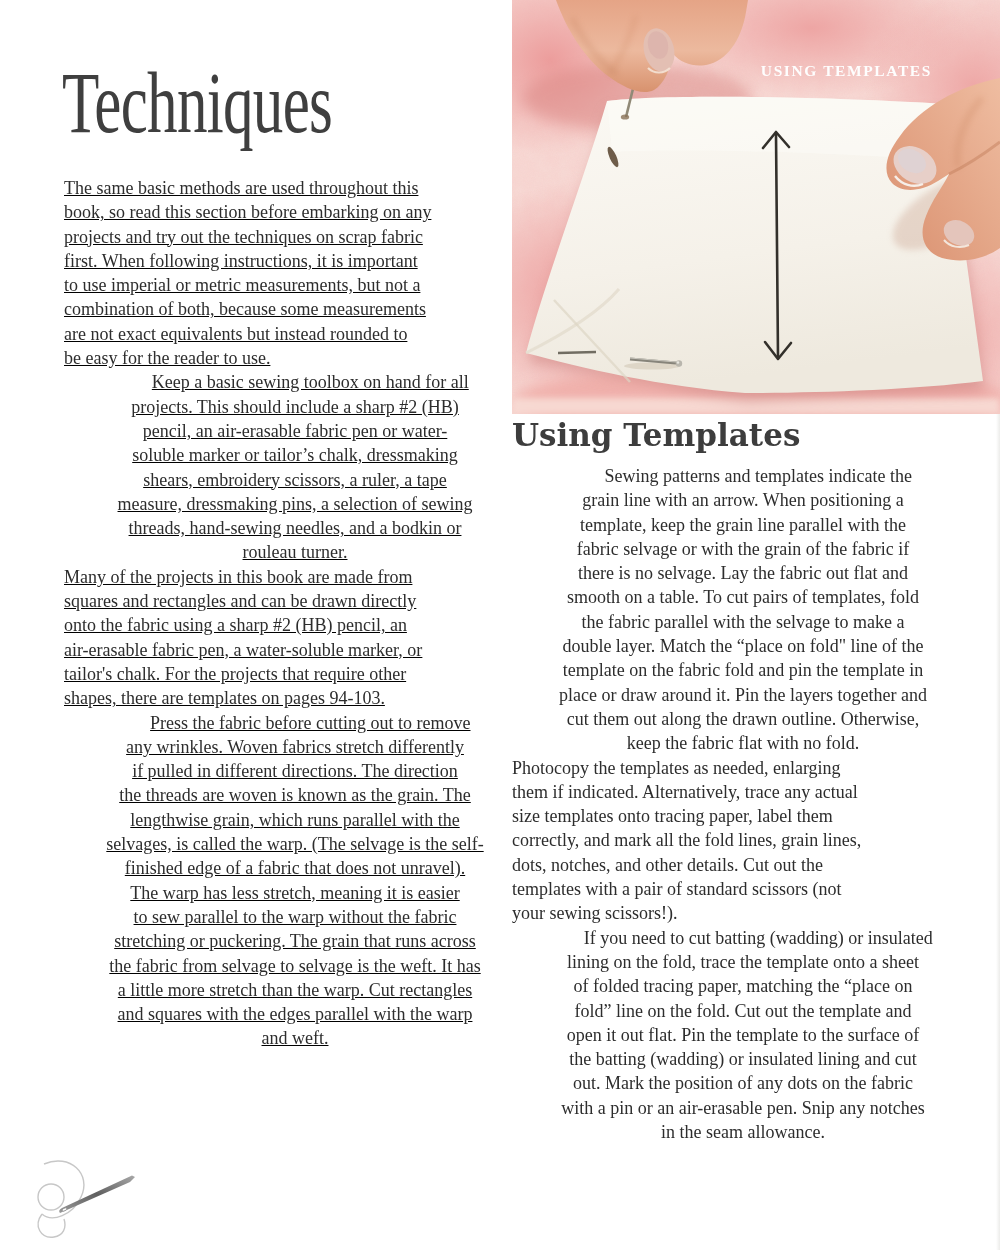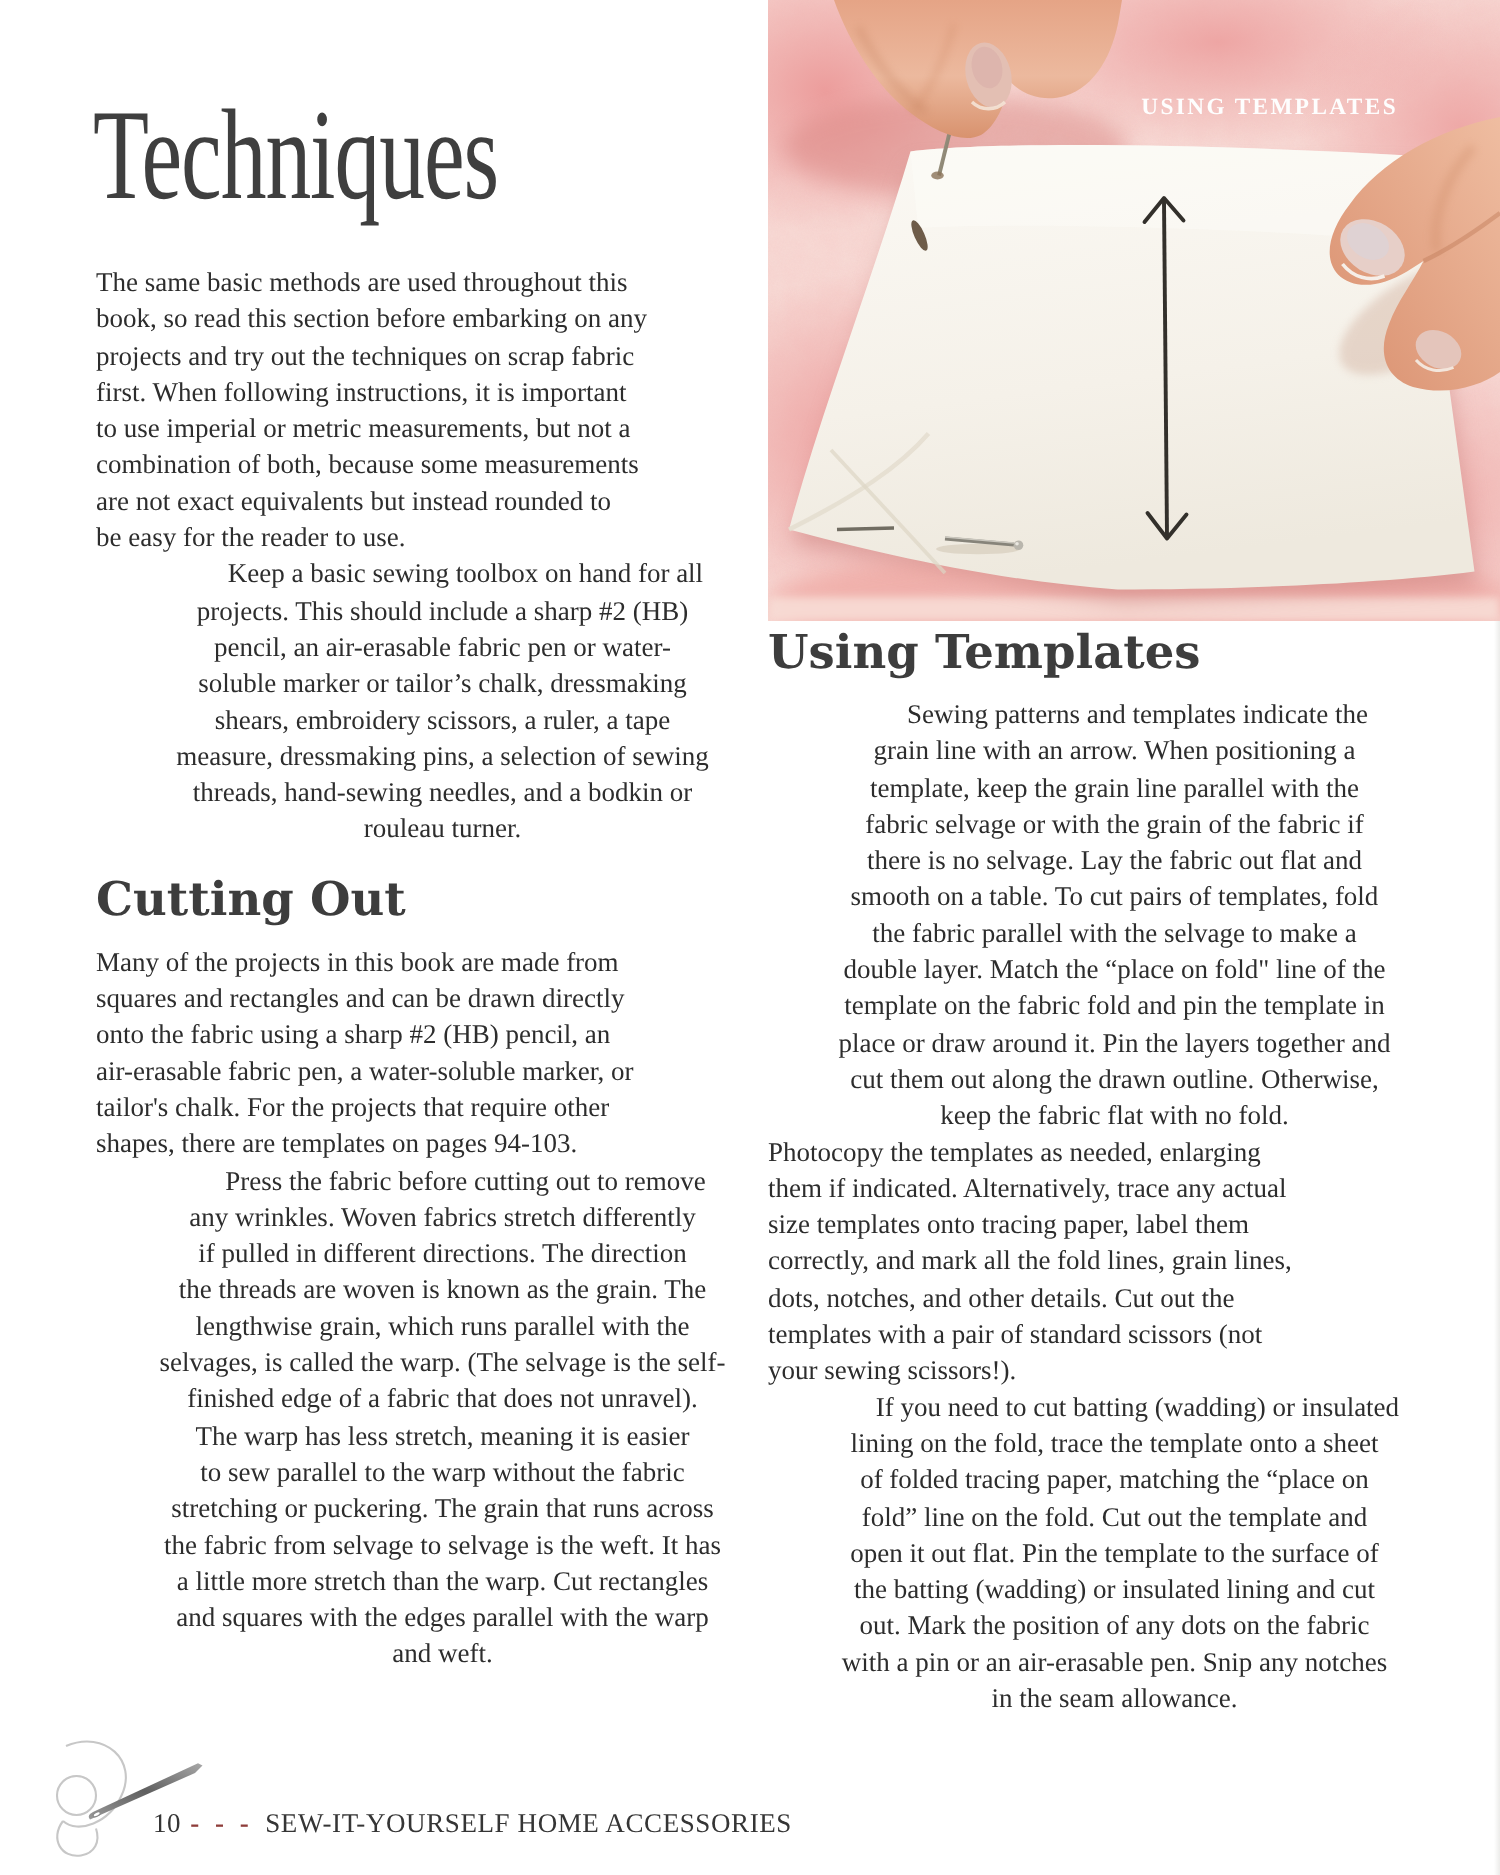--- a/index.html
+++ b/index.html
@@ -2,21 +2,21 @@
 <html><head>
 <meta charset="utf-8">
 <style>
   html,body{margin:0;padding:0;background:#ffffff;}
   .page{position:relative;width:1000px;height:1250px;background:#ffffff;overflow:hidden;
         font-family:"Liberation Serif",serif;}
   .page-title{position:absolute;left:62px;top:60px;font-size:86px;line-height:1;
         color:#3f3f3f;letter-spacing:-1px;transform:scaleX(0.71);transform-origin:left top;
         font-weight:400;white-space:nowrap;}
   .col{position:absolute;width:462px;}
-  .col-left{left:64px;top:176px;}
+  .col-left{left:64px;top:176px;text-decoration:underline;}
   .col-right{left:512px;top:420px;}
   .body-par{margin:0;font-size:18px;line-height:24.3px;color:#2d2d2d;white-space:pre-line;}
   .indent{text-indent:1.7em;text-align:center;}
   h2.section-heading{font-family:"DejaVu Serif",serif;font-weight:bold;font-size:31px;
         line-height:1;color:#3d3d3d;margin:20px 0 13px 0;}
   .col-right h2.section-heading{margin-top:0;}
   .photo{position:absolute;left:512px;top:0;width:488px;height:414px;}
   .photo svg{display:block;}
   .footer-icon{position:absolute;left:14px;top:1156px;width:132px;height:94px;}
   .footer-line{position:absolute;left:102px;top:1205px;font-size:18px;color:#353535;
@@ -153,21 +153,20 @@
 are not exact equivalents but instead rounded to
 be easy for the reader to use.</p>
     <p class="body-par indent">Keep a basic sewing toolbox on hand for all
 projects. This should include a sharp #2 (HB)
 pencil, an air-erasable fabric pen or water-
 soluble marker or tailor’s chalk, dressmaking
 shears, embroidery scissors, a ruler, a tape
 measure, dressmaking pins, a selection of sewing
 threads, hand-sewing needles, and a bodkin or
 rouleau turner.</p>
-    <h2 class="section-heading">Cutting Out</h2>
     <p class="body-par">Many of the projects in this book are made from
 squares and rectangles and can be drawn directly
 onto the fabric using a sharp #2 (HB) pencil, an
 air-erasable fabric pen, a water-soluble marker, or
 tailor's chalk. For the projects that require other
 shapes, there are templates on pages 94-103.</p>
     <p class="body-par indent">Press the fabric before cutting out to remove
 any wrinkles. Woven fabrics stretch differently
 if pulled in different directions. The direction
 the threads are woven is known as the grain. The
@@ -226,18 +225,15 @@
       </defs>
       <g fill="none" stroke="#c7c7c7" stroke-width="1.4">
         <path d="M30,8 C56,-3 78,18 67,41 C59,59 38,67 28,58"></path>
         <circle cx="37" cy="41" r="13"></circle>
         <path d="M28,58 C19,70 27,83 40,81 C49,79.5 53,72 50,63"></path>
       </g>
       <path d="M46,57 L116,26 L121,21 L118,19.5 L48,52 C45,53.5 44.5,55.5 46,57 Z" fill="url(#ng2)"></path>
       <ellipse cx="50.5" cy="53.5" rx="2.6" ry="1.3" transform="rotate(-26 50.5 53.5)" fill="#ffffff" stroke="#8a8a8a" stroke-width="0.8"></ellipse>
     </svg>
   </div>
-  <div class="footer-line">
-    <span>10</span><span class="dashes">- - -</span><span>SEW-IT-YOURSELF HOME ACCESSORIES</span>
-  </div>
 
   <div class="page-edge"></div>
 </div>
 
 </body></html>

